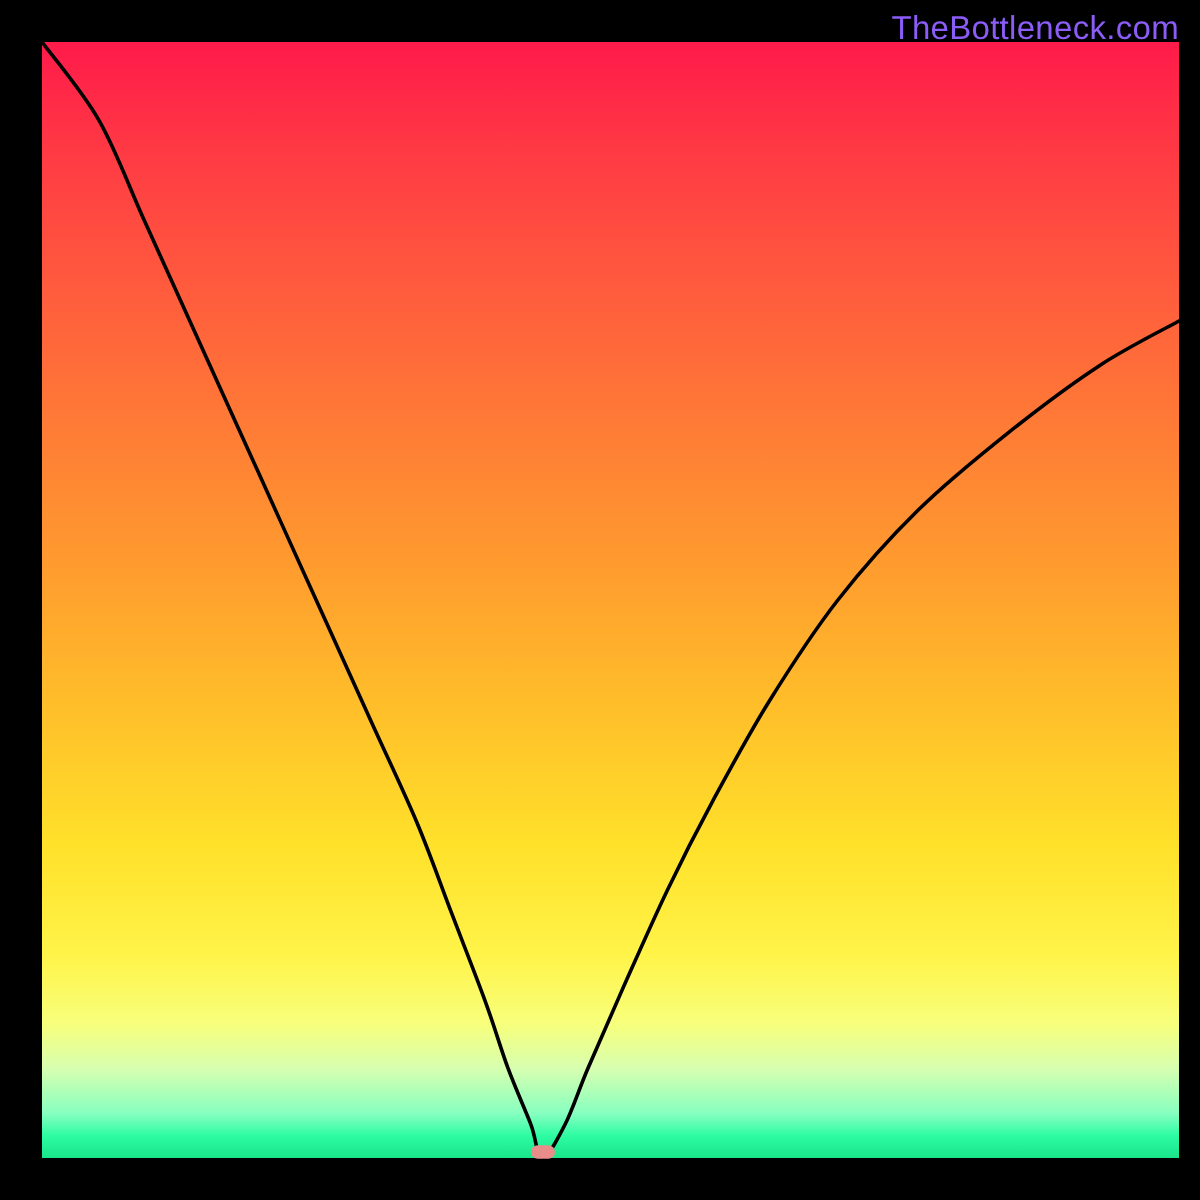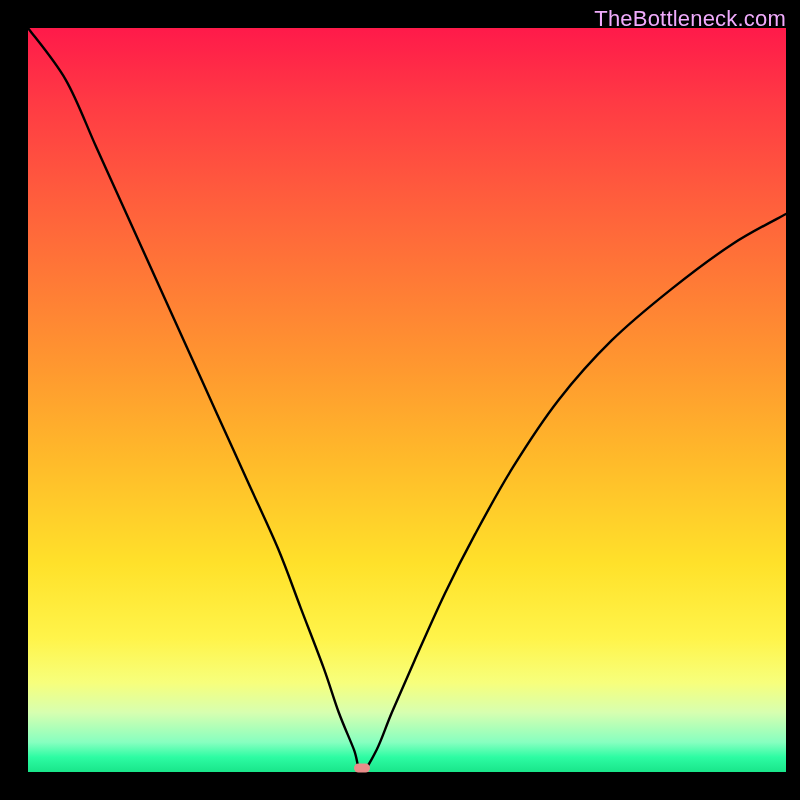--- a/index.html
+++ b/index.html
@@ -36,21 +36,21 @@
       #d7ffb0 92%,
       #87ffc0 96%,
       #2dfca3 98%,
       #19e58a 100%
     );
   }
   .watermark {
     position: absolute;
     top: 6px;
     right: 14px;
-    color: #f0abfc;
+    color: #8b5cf6;
     font-size: 22px;
     letter-spacing: 0.2px;
     user-select: none;
   }
   svg.curve {
     position: absolute;
     inset: 0;
     width: 100%;
     height: 100%;
   }

